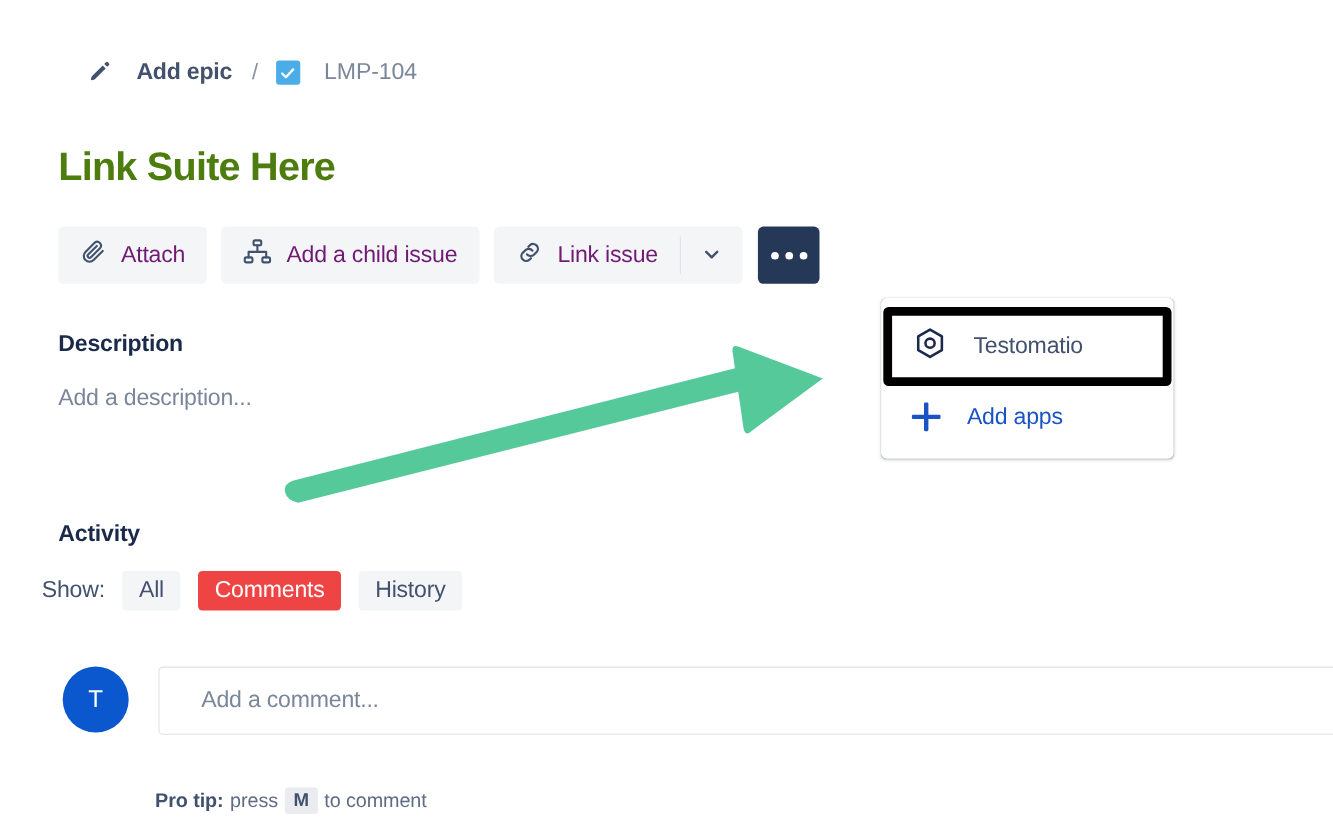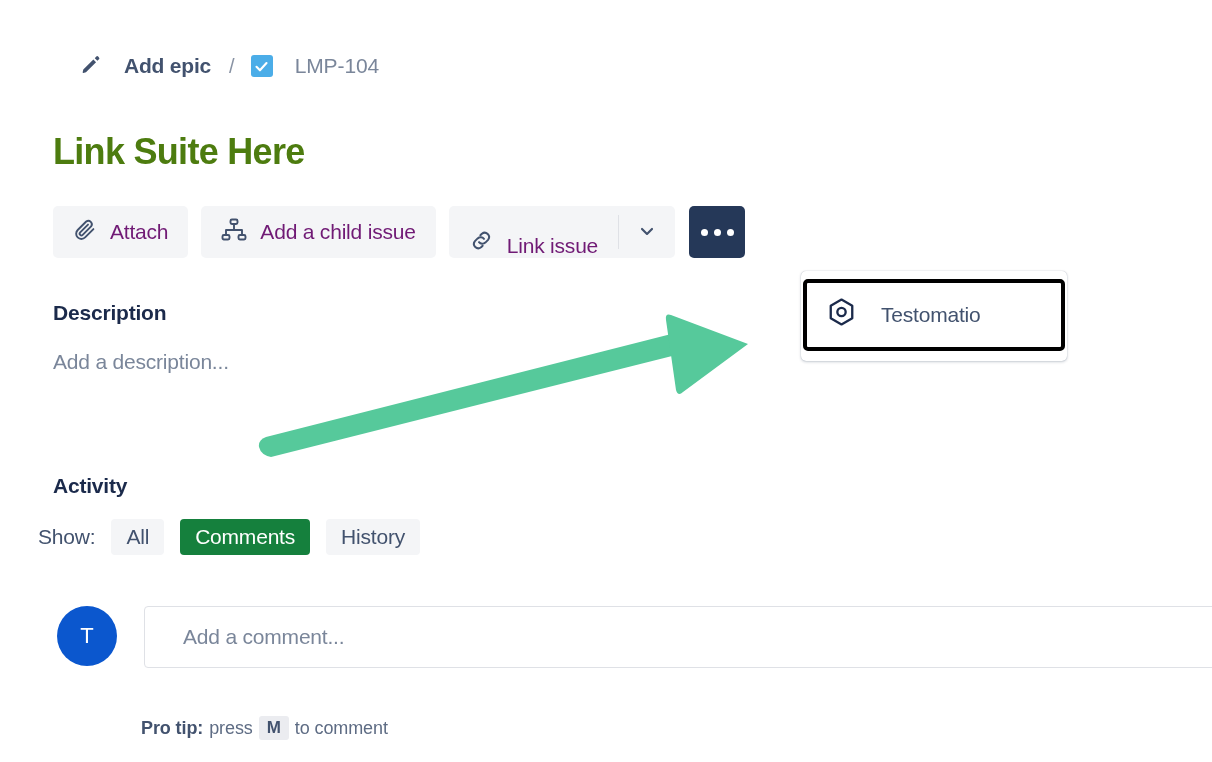--- a/index.html
+++ b/index.html
@@ -105,21 +105,20 @@
     align-items: stretch;
     margin-left: 13px;
     background: #f4f5f7;
     border-radius: 5px;
     overflow: hidden;
   }
   .split-group .btn {
     margin-left: 0;
     border-radius: 0;
     background: transparent;
-    align-items: flex-end;
   }
   .split-div {
     width: 1px;
     background: #dfe1e6;
     margin: 9px 0;
   }
   .btn-chevron {
     width: 56px;
     background: transparent;
     border: none;
@@ -168,21 +167,21 @@
     gap: 24px;
     height: 56px;
     padding: 0 28px;
     cursor: pointer;
     box-sizing: border-box;
     font-size: 21px;
     color: #42526e;
     letter-spacing: -0.2px;
   }
   .menu-item.highlighted {
-    border: 4px solid #000000;
+    border: 8px solid #000000;
     border-radius: 5px;
     height: 72px;
     margin: 0 2px;
     padding: 0 19px;
   }
   .menu-item.link-style {
     color: #1a54c4;
     font-size: 21px;
   }
   .menu-plus {
@@ -244,21 +243,21 @@
     font-family: "Liberation Sans", sans-serif;
     font-size: 21px;
     font-weight: 500;
     padding: 0 15px;
     cursor: pointer;
     letter-spacing: -0.2px;
     display: flex;
     align-items: center;
   }
   .pill.selected {
-    background: #15803d;
+    background: #ef4444;
     color: #ffffff;
   }
 
   
   .comment-row {
     position: absolute;
     left: 57px;
     top: 606px;
     display: flex;
     align-items: flex-start;
@@ -405,20 +404,24 @@
 <div class="app-menu">
   <div class="menu-item highlighted">
     <span>
       <svg width="31" height="31" viewBox="0 0 32 32" fill="none" stroke="#1b2a4b" stroke-width="2.4" stroke-linejoin="round">
         <path d="M16 2.7l11.1 6.4v12.8L16 28.3 4.9 21.9V9.1z"></path>
         <circle cx="16" cy="15.5" r="4.3"></circle>
       </svg>
     </span>
     <span>Testomatio</span>
   </div>
+  <div class="menu-item link-style">
+    <span class="menu-plus"></span>
+    <span>Add apps</span>
+  </div>
 </div>
 
 <h2 class="section-heading" id="desc-heading">Description</h2>
 <div class="desc-placeholder">Add a description...</div>
 
 <h2 class="section-heading" id="activity-heading">Activity</h2>
 <div class="activity-filter">
   <span class="show-label">Show:</span>
   <button class="pill">All</button>
   <button class="pill selected">Comments</button>

